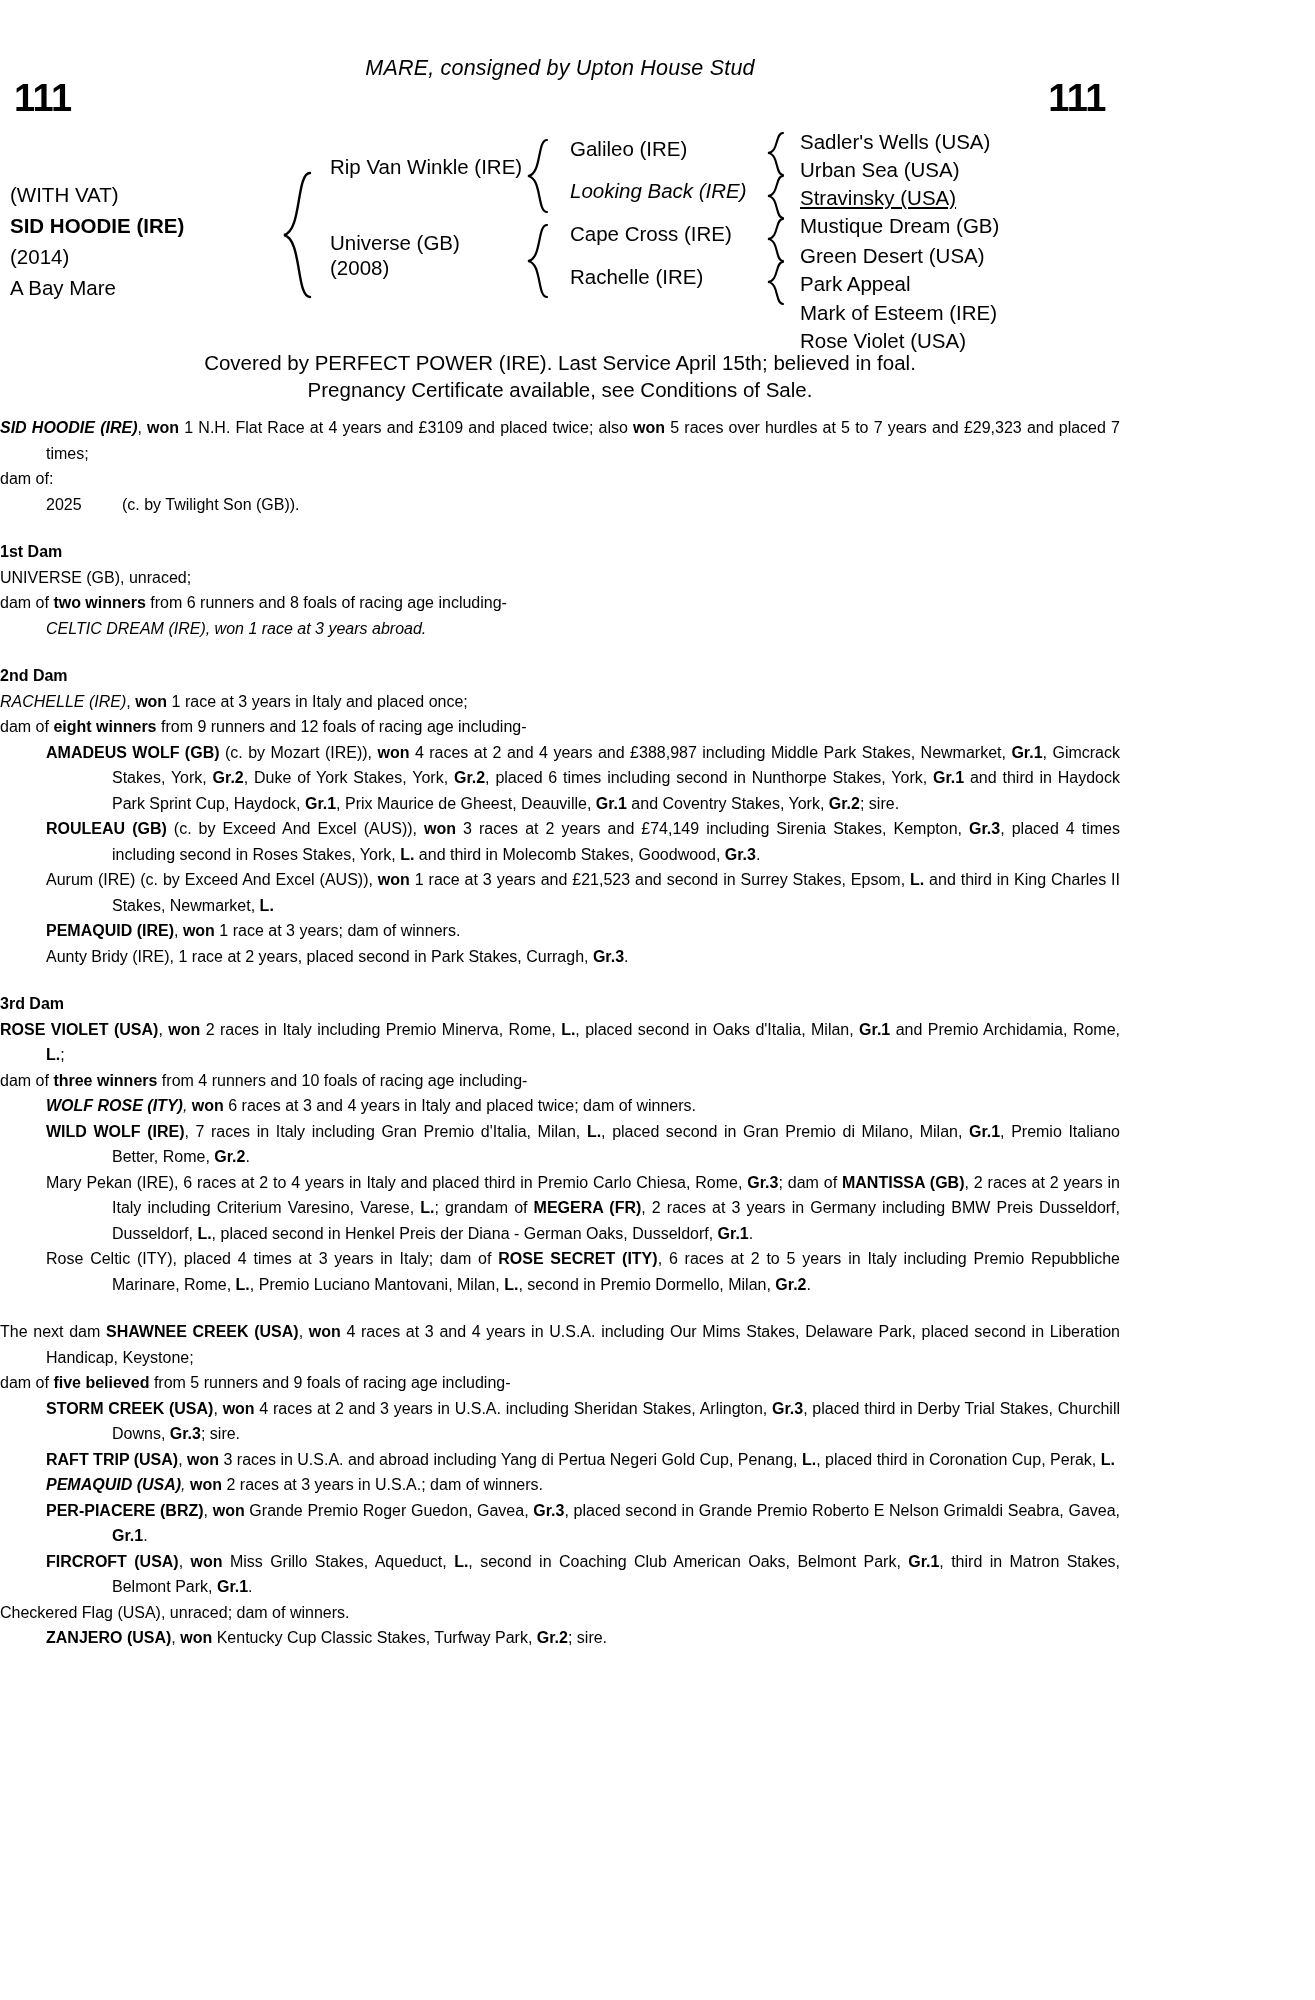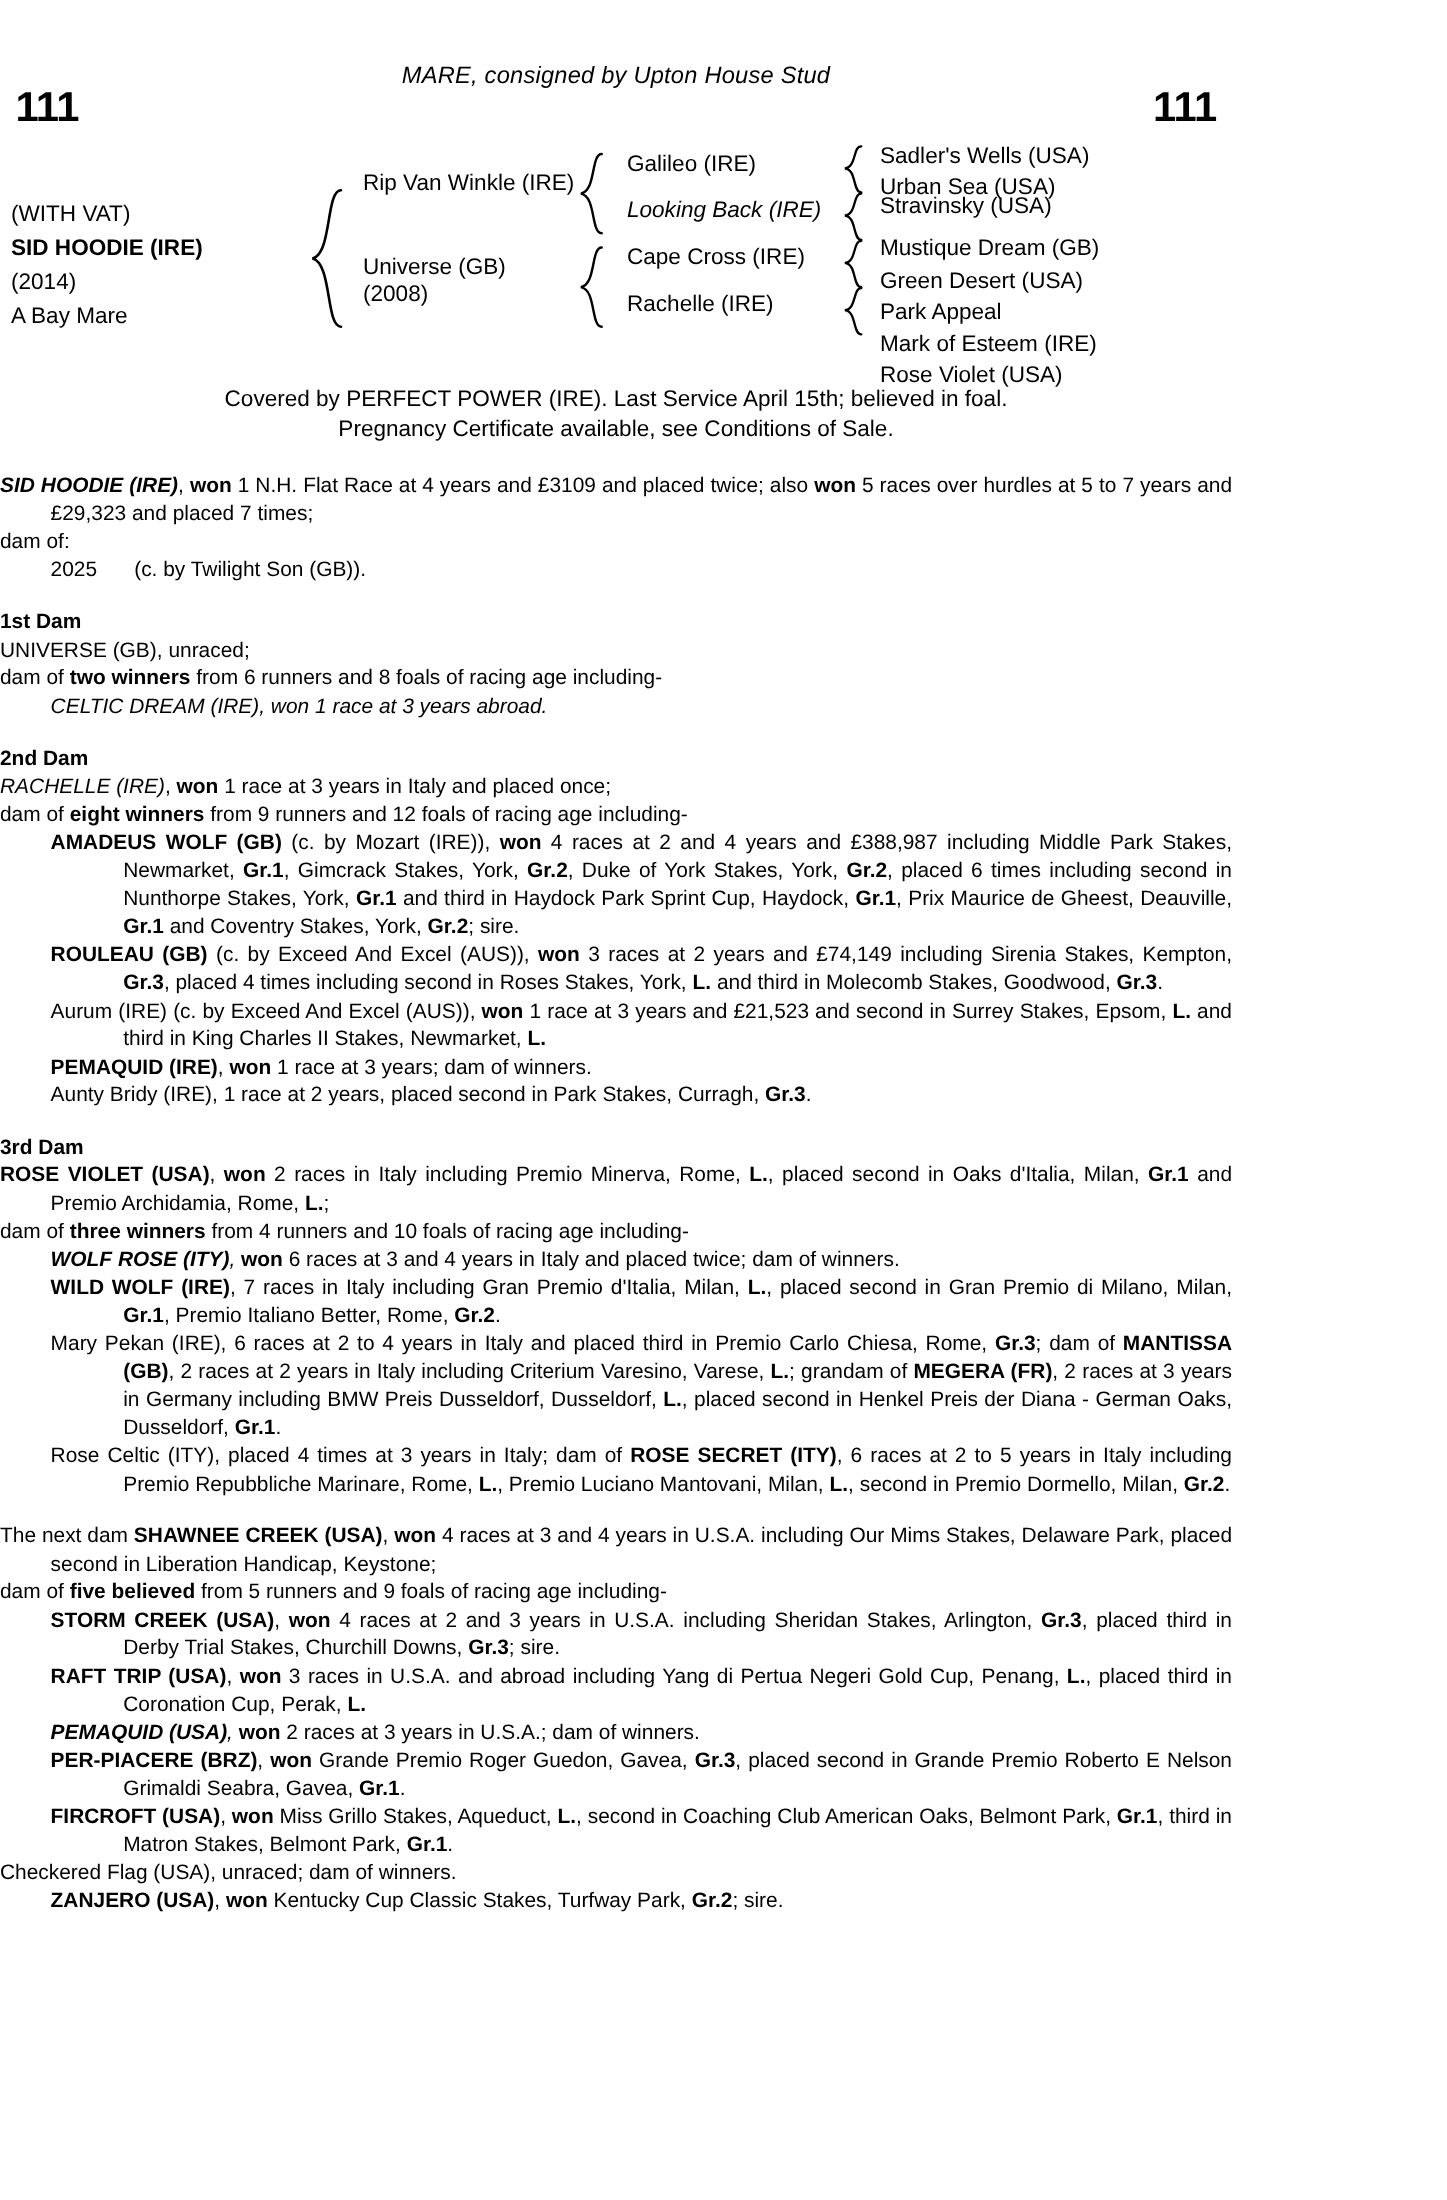--- a/index.html
+++ b/index.html
@@ -86,22 +86,22 @@
   
   .covered {
     text-align: center;
     font-size: 20.5px;
     line-height: 27px;
     margin-top: 10px;
   }
 
   
   .body {
-    margin-top: 26px;
-    font-size: 19px;
+    margin-top: 12px;
+    font-size: 16px;
     line-height: 25.5px;
     text-align: justify;
   }
   .para { margin-bottom: 0; }
   .hang1 { padding-left: 46px; text-indent: -46px; }
   .hang2 { padding-left: 112px; text-indent: -66px; }
   .indent-46 { padding-left: 46px; }
   .gap { height: 22px; }
   .i { font-style: italic; }
   .secthead { font-weight: bold; }
@@ -179,21 +179,21 @@
     </div>
     <div class="brace" style="left:765px; top:131px;">
       <svg width="22" height="46" viewBox="0 0 22 46">
         <path d="M18 2 C10 2 14 21 3 22 C14 23 10 44 18 44" fill="none" stroke="#000" stroke-width="2.1" stroke-linecap="round"></path>
       </svg>
     </div>
 
     <div class="col c4">
       <div class="item" style="top:-2px;">Sadler's Wells (USA)</div>
       <div class="item" style="top:26px;">Urban Sea (USA)</div>
-      <div class="item" style="top:44px;">Stravinsky (USA)</div>
+      <div class="item" style="top:54px;text-decoration:underline;">Stravinsky (USA)</div>
       <div class="item" style="top:82px;">Mustique Dream (GB)</div>
       <div class="item" style="top:112px;">Green Desert (USA)</div>
       <div class="item" style="top:140px;">Park Appeal</div>
       <div class="item" style="top:169px;">Mark of Esteem (IRE)</div>
       <div class="item" style="top:197px;">Rose Violet (USA)</div>
     </div>
   </div>
 
   <div class="covered">
     <div>Covered by PERFECT POWER (IRE). Last Service April 15th; believed in foal.</div>

